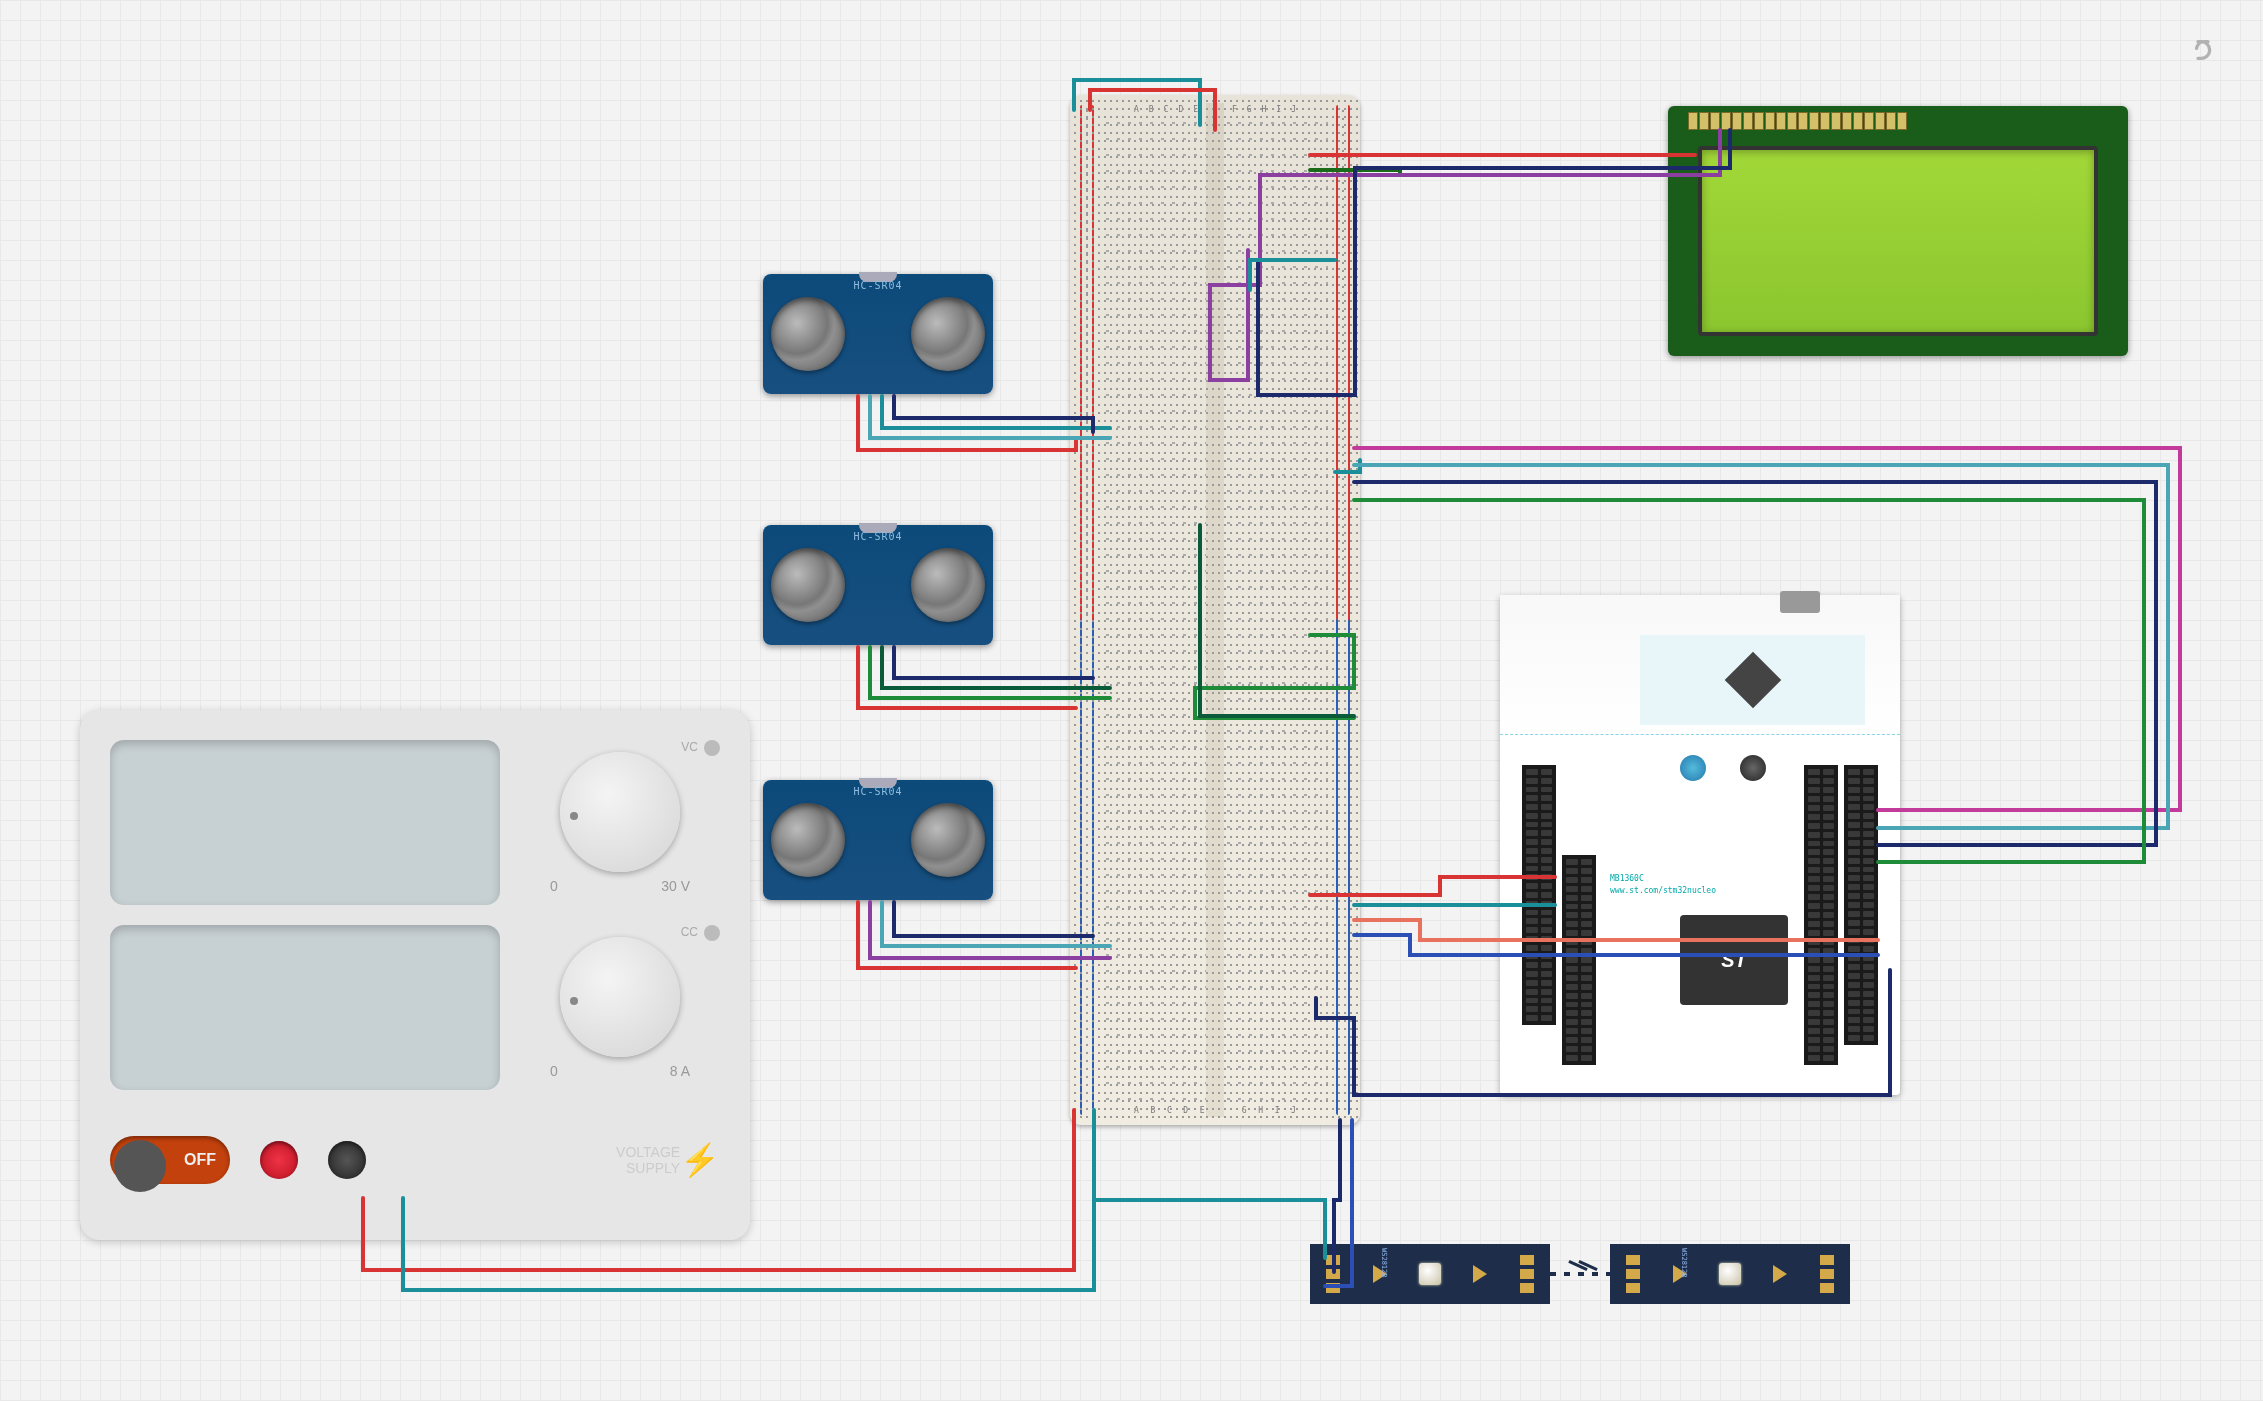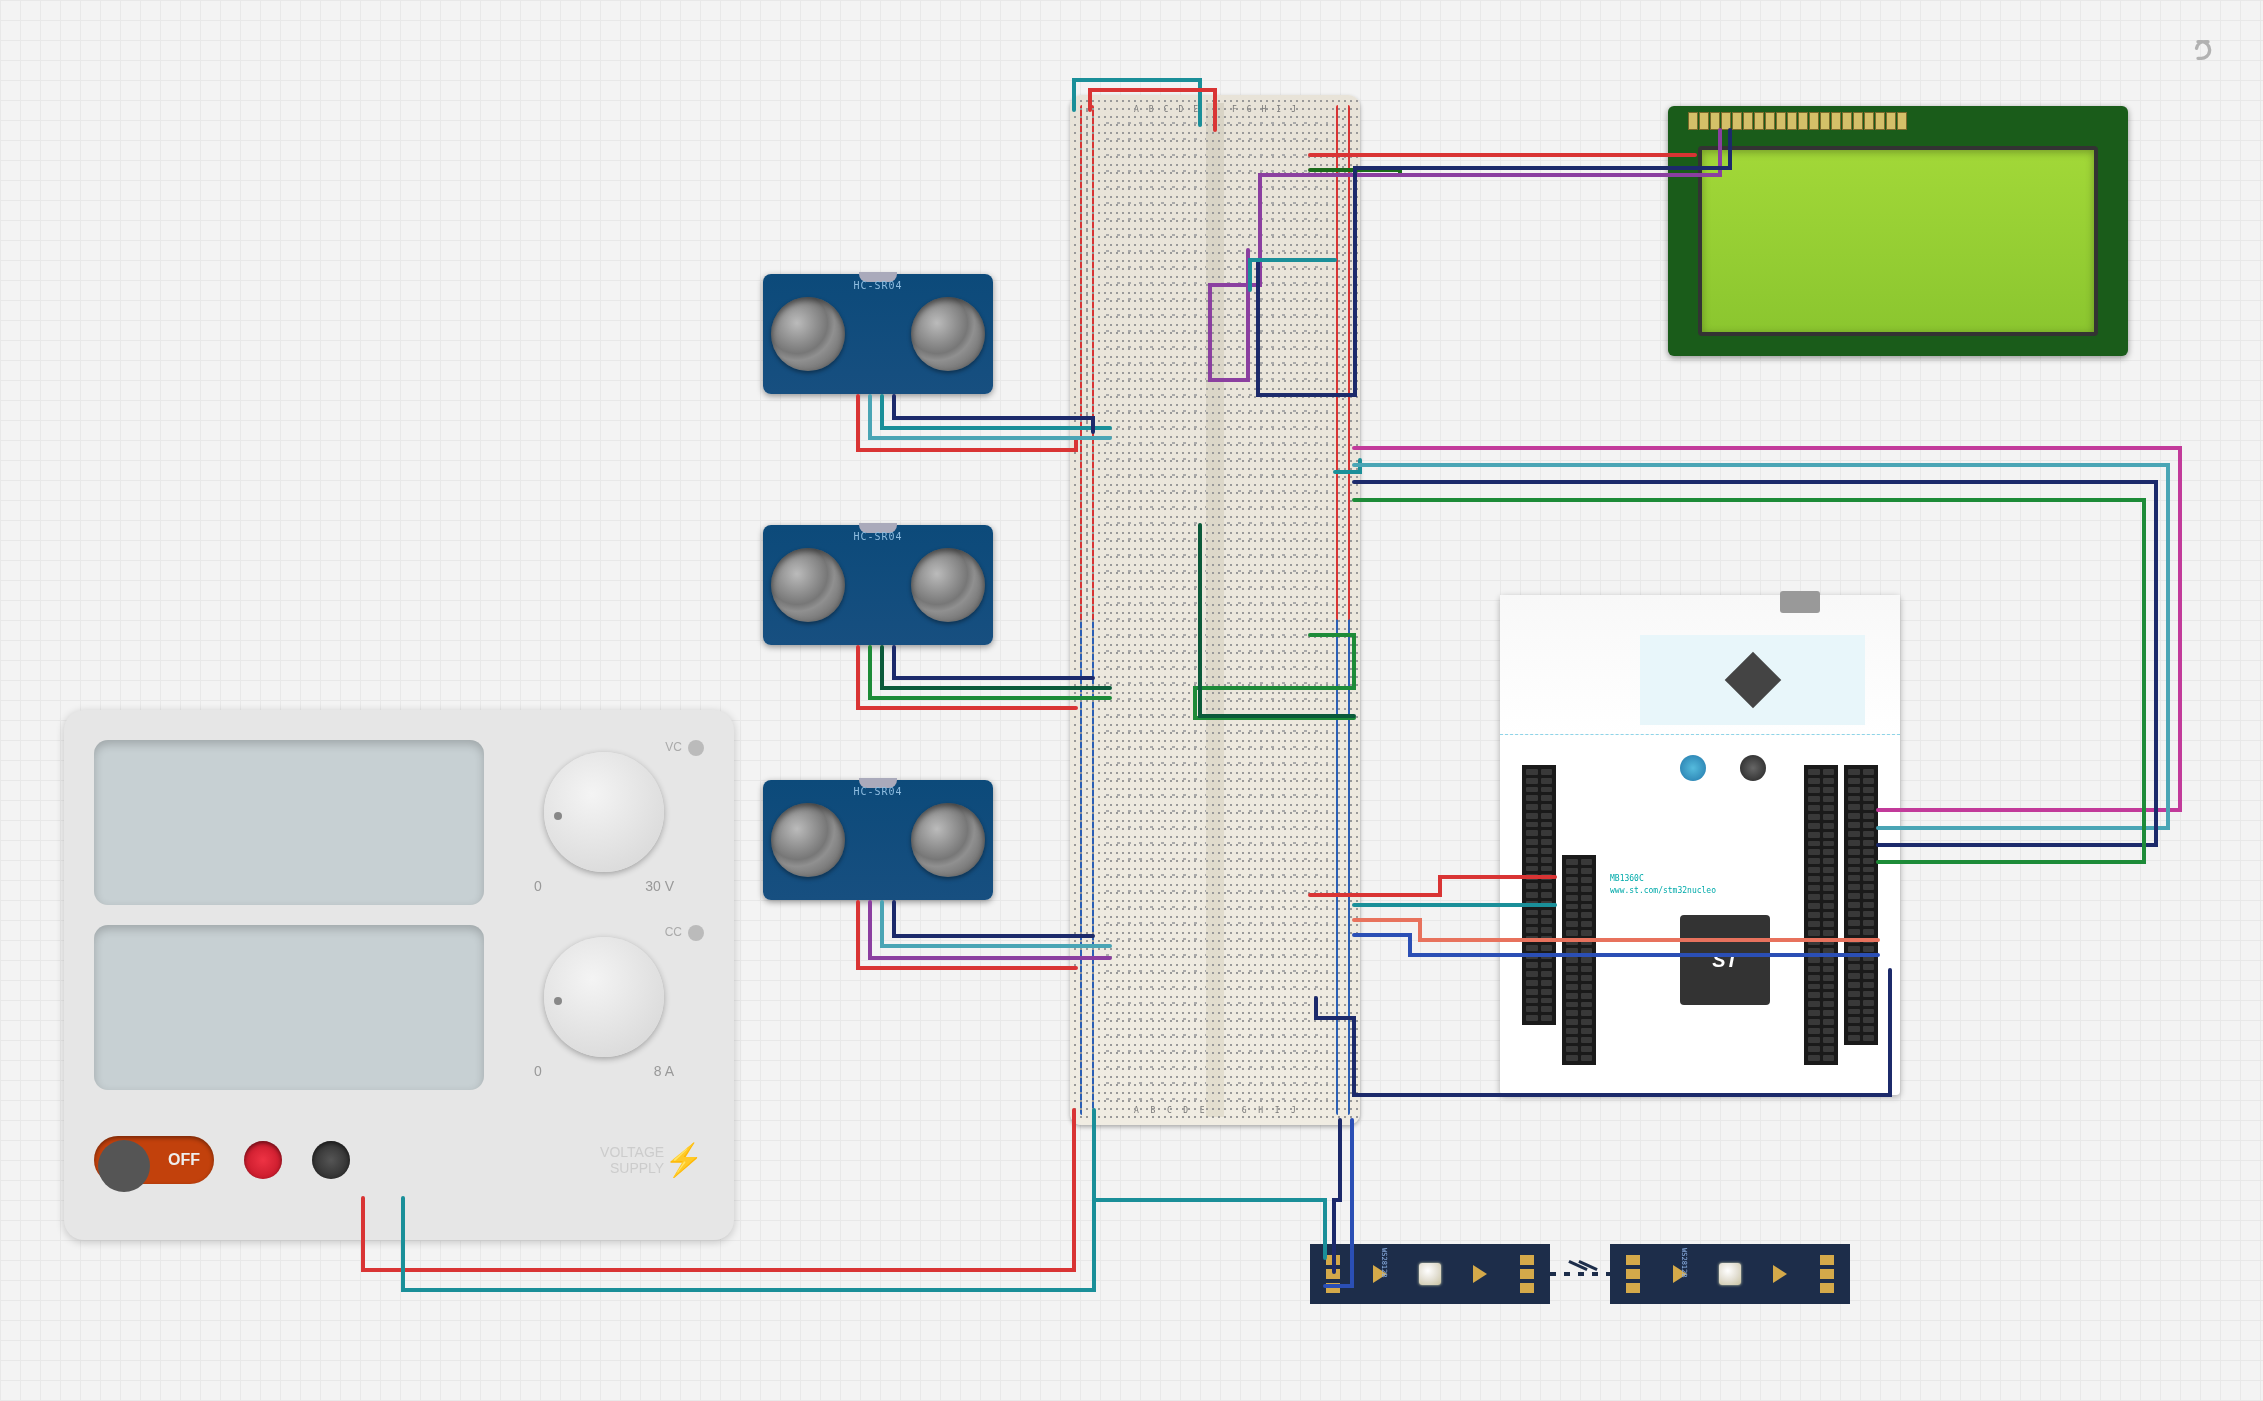--- a/index.html
+++ b/index.html
@@ -133,21 +133,21 @@
   .nucleo-usb { position: absolute; top: -4px; right: 80px; width: 40px; height: 22px; background: #999; border-radius: 3px; }
   .nucleo-hdr { position: absolute; width: 34px; background: #1a1a1a; display: grid; grid-template-columns: 1fr 1fr; padding: 4px; gap: 3px; }
   .nucleo-hdr.l1 { left: 22px;  top: 170px; height: 260px; }
   .nucleo-hdr.l2 { left: 62px;  top: 260px; height: 210px; }
   .nucleo-hdr.r1 { right: 22px; top: 170px; height: 280px; }
   .nucleo-hdr.r2 { right: 62px; top: 170px; height: 300px; }
   .nucleo-hdr span { background: #393939; border-radius: 1px; }
   .nucleo-btn { position: absolute; width: 26px; height: 26px; border-radius: 50%; top: 160px; }
   .nucleo-btn.blue { background: radial-gradient(#5bd,#27a); left: 45%; }
   .nucleo-btn.blk  { background: radial-gradient(#666,#222); left: 60%; }
-  .nucleo-mcu { position: absolute; bottom: 90px; left: 45%; width: 90px; height: 90px; background: #333; border-radius: 4px; display: flex; align-items: center; justify-content: center; }
+  .nucleo-mcu { position: absolute; bottom: 90px; left: 45%; width: 108px; height: 90px; background: #333; border-radius: 4px; display: flex; align-items: center; justify-content: center; }
   .nucleo-st { color: #fff; font-size: 20px; font-style: italic; font-weight: 700; }
   .nucleo-txt { position: absolute; font-size: 8px; font-family: monospace; color: #0aa; }
   
   
   .lcd {
     position: absolute;
     width: 460px; height: 250px;
     background: #1a5c1a;
     border-radius: 6px;
     box-shadow: 0 2px 6px rgba(0,0,0,0.4);
@@ -244,21 +244,21 @@
   <div class="hc-transducer"></div>
   <div class="hc-transducer"></div>
 </div>
 <div class="hc-sr04" style="left: 763px; top: 780px;">
   <div class="hc-notch"></div>
   <div class="hc-label">HC-SR04</div>
   <div class="hc-transducer"></div>
   <div class="hc-transducer"></div>
 </div>
 
-<div class="psu" style="left: 64px; top: 710px;">
+<div class="psu" style="left: 80px; top: 710px;">
   <div class="psu-display"></div>
   <div class="psu-knob-area">
     <span class="psu-indicator"></span>
     <span class="psu-indicator-lbl">VC</span>
     <div class="psu-knob"></div>
     <div class="psu-knob-labels">
         <span>0</span>
         <span>30 V</span>
       </div>
   </div>

